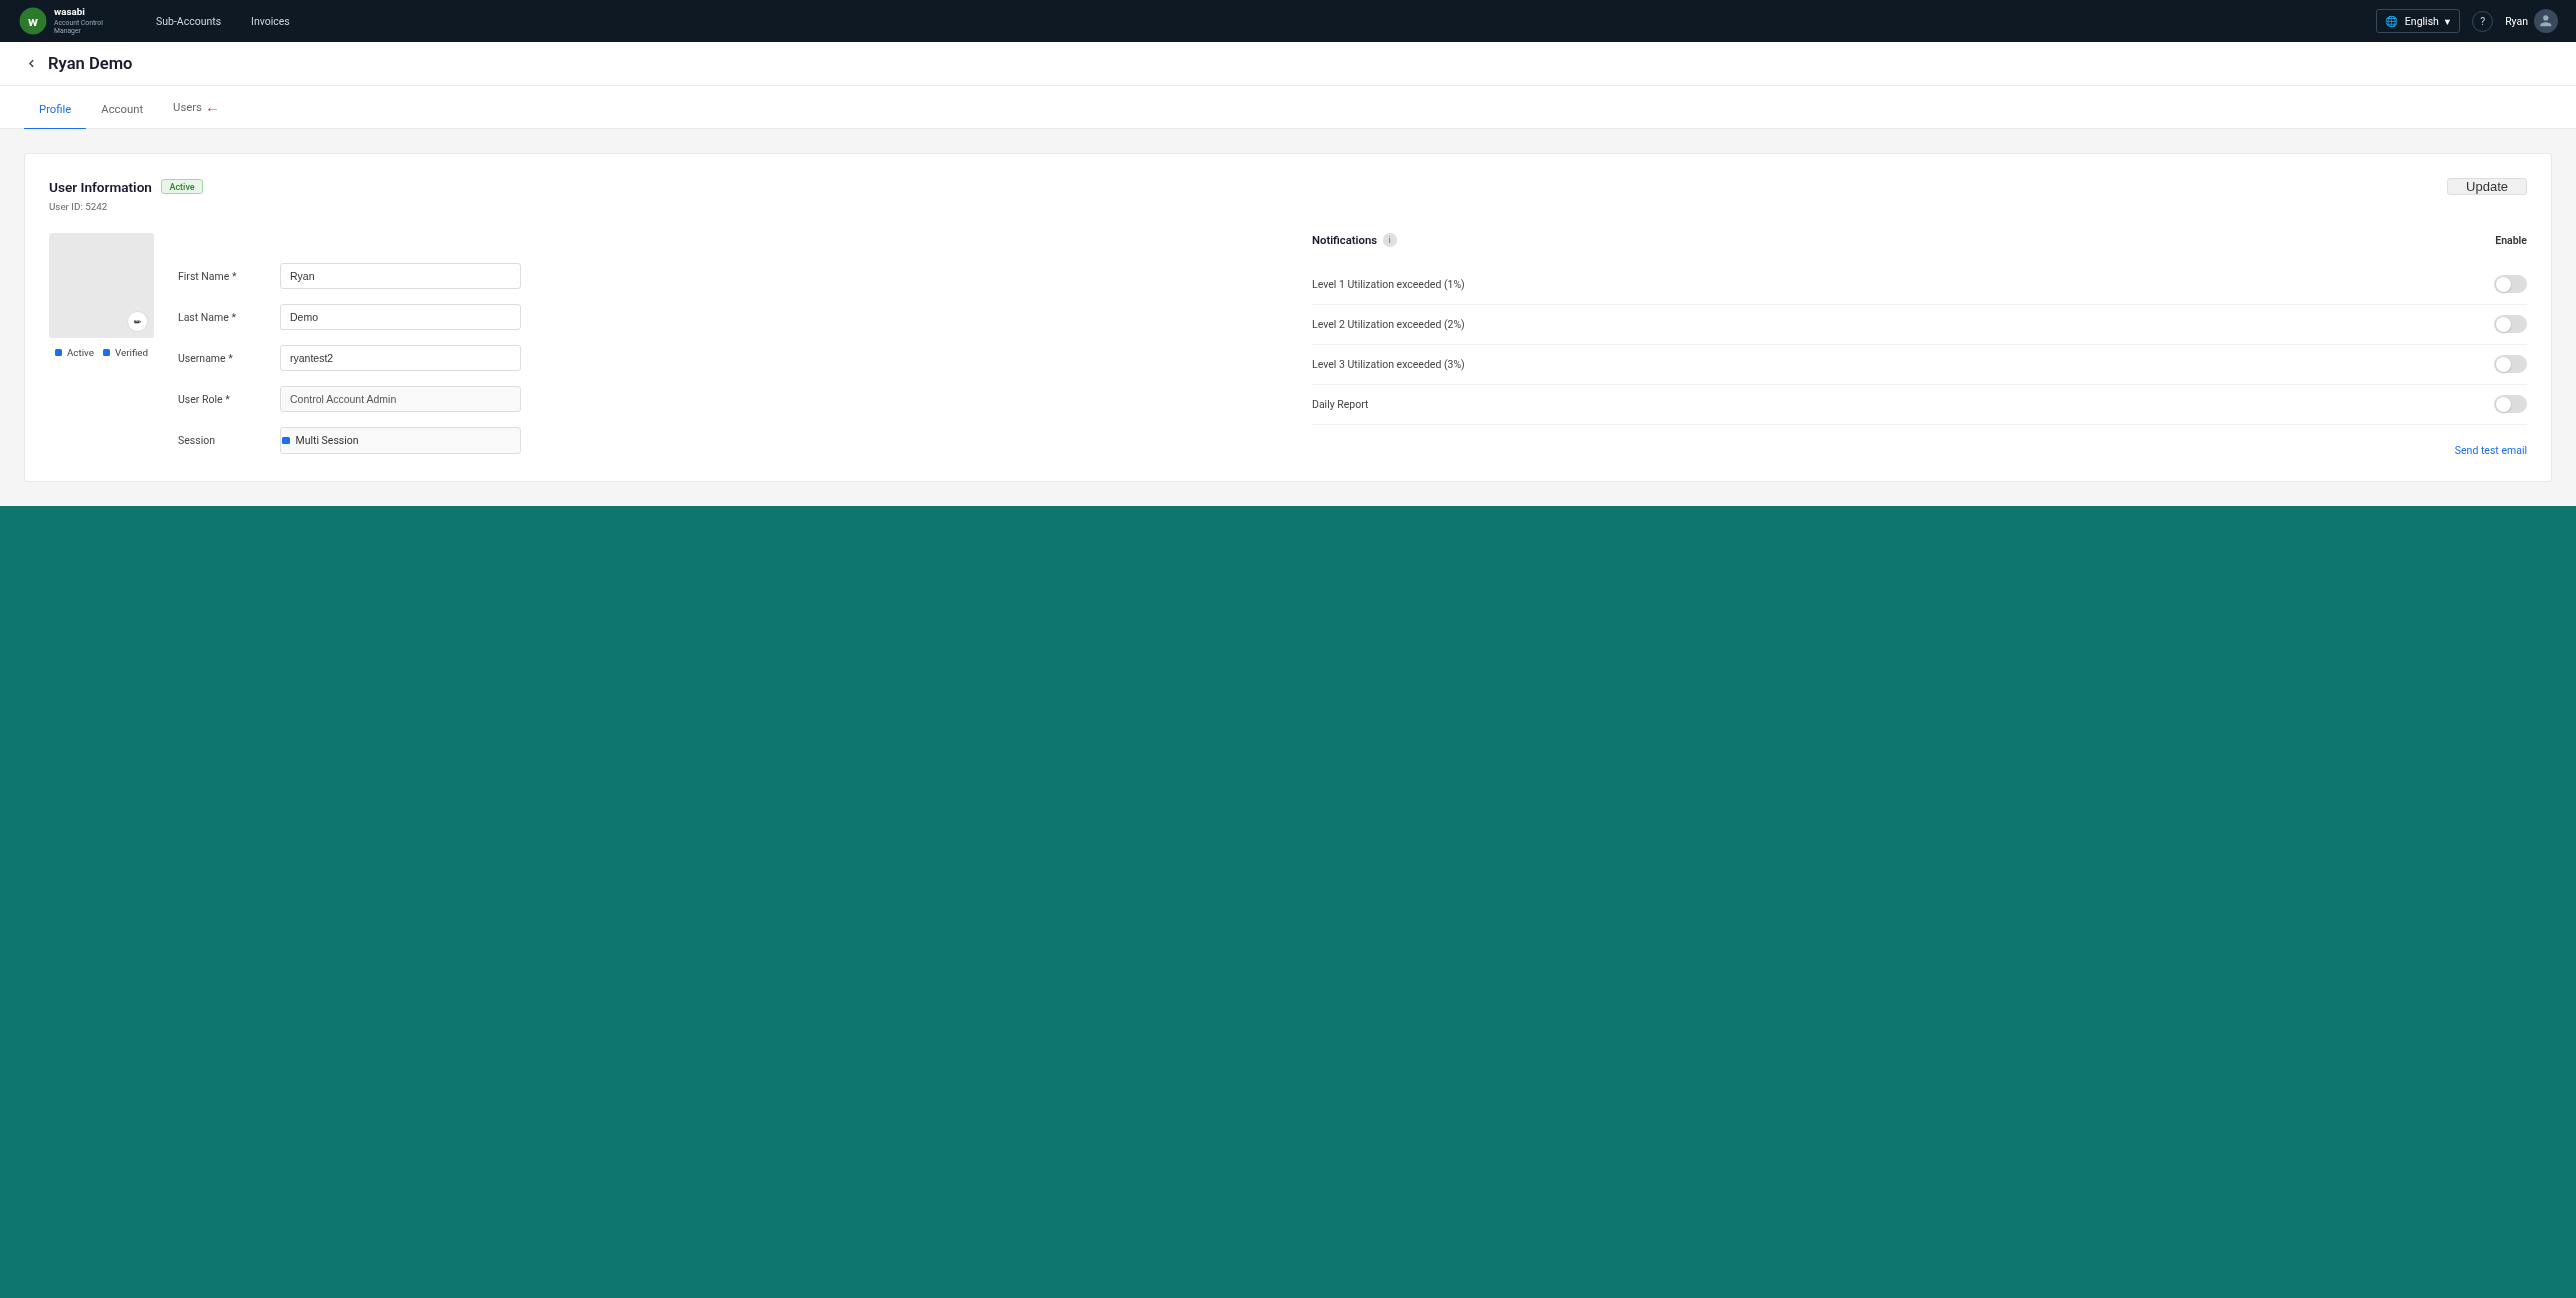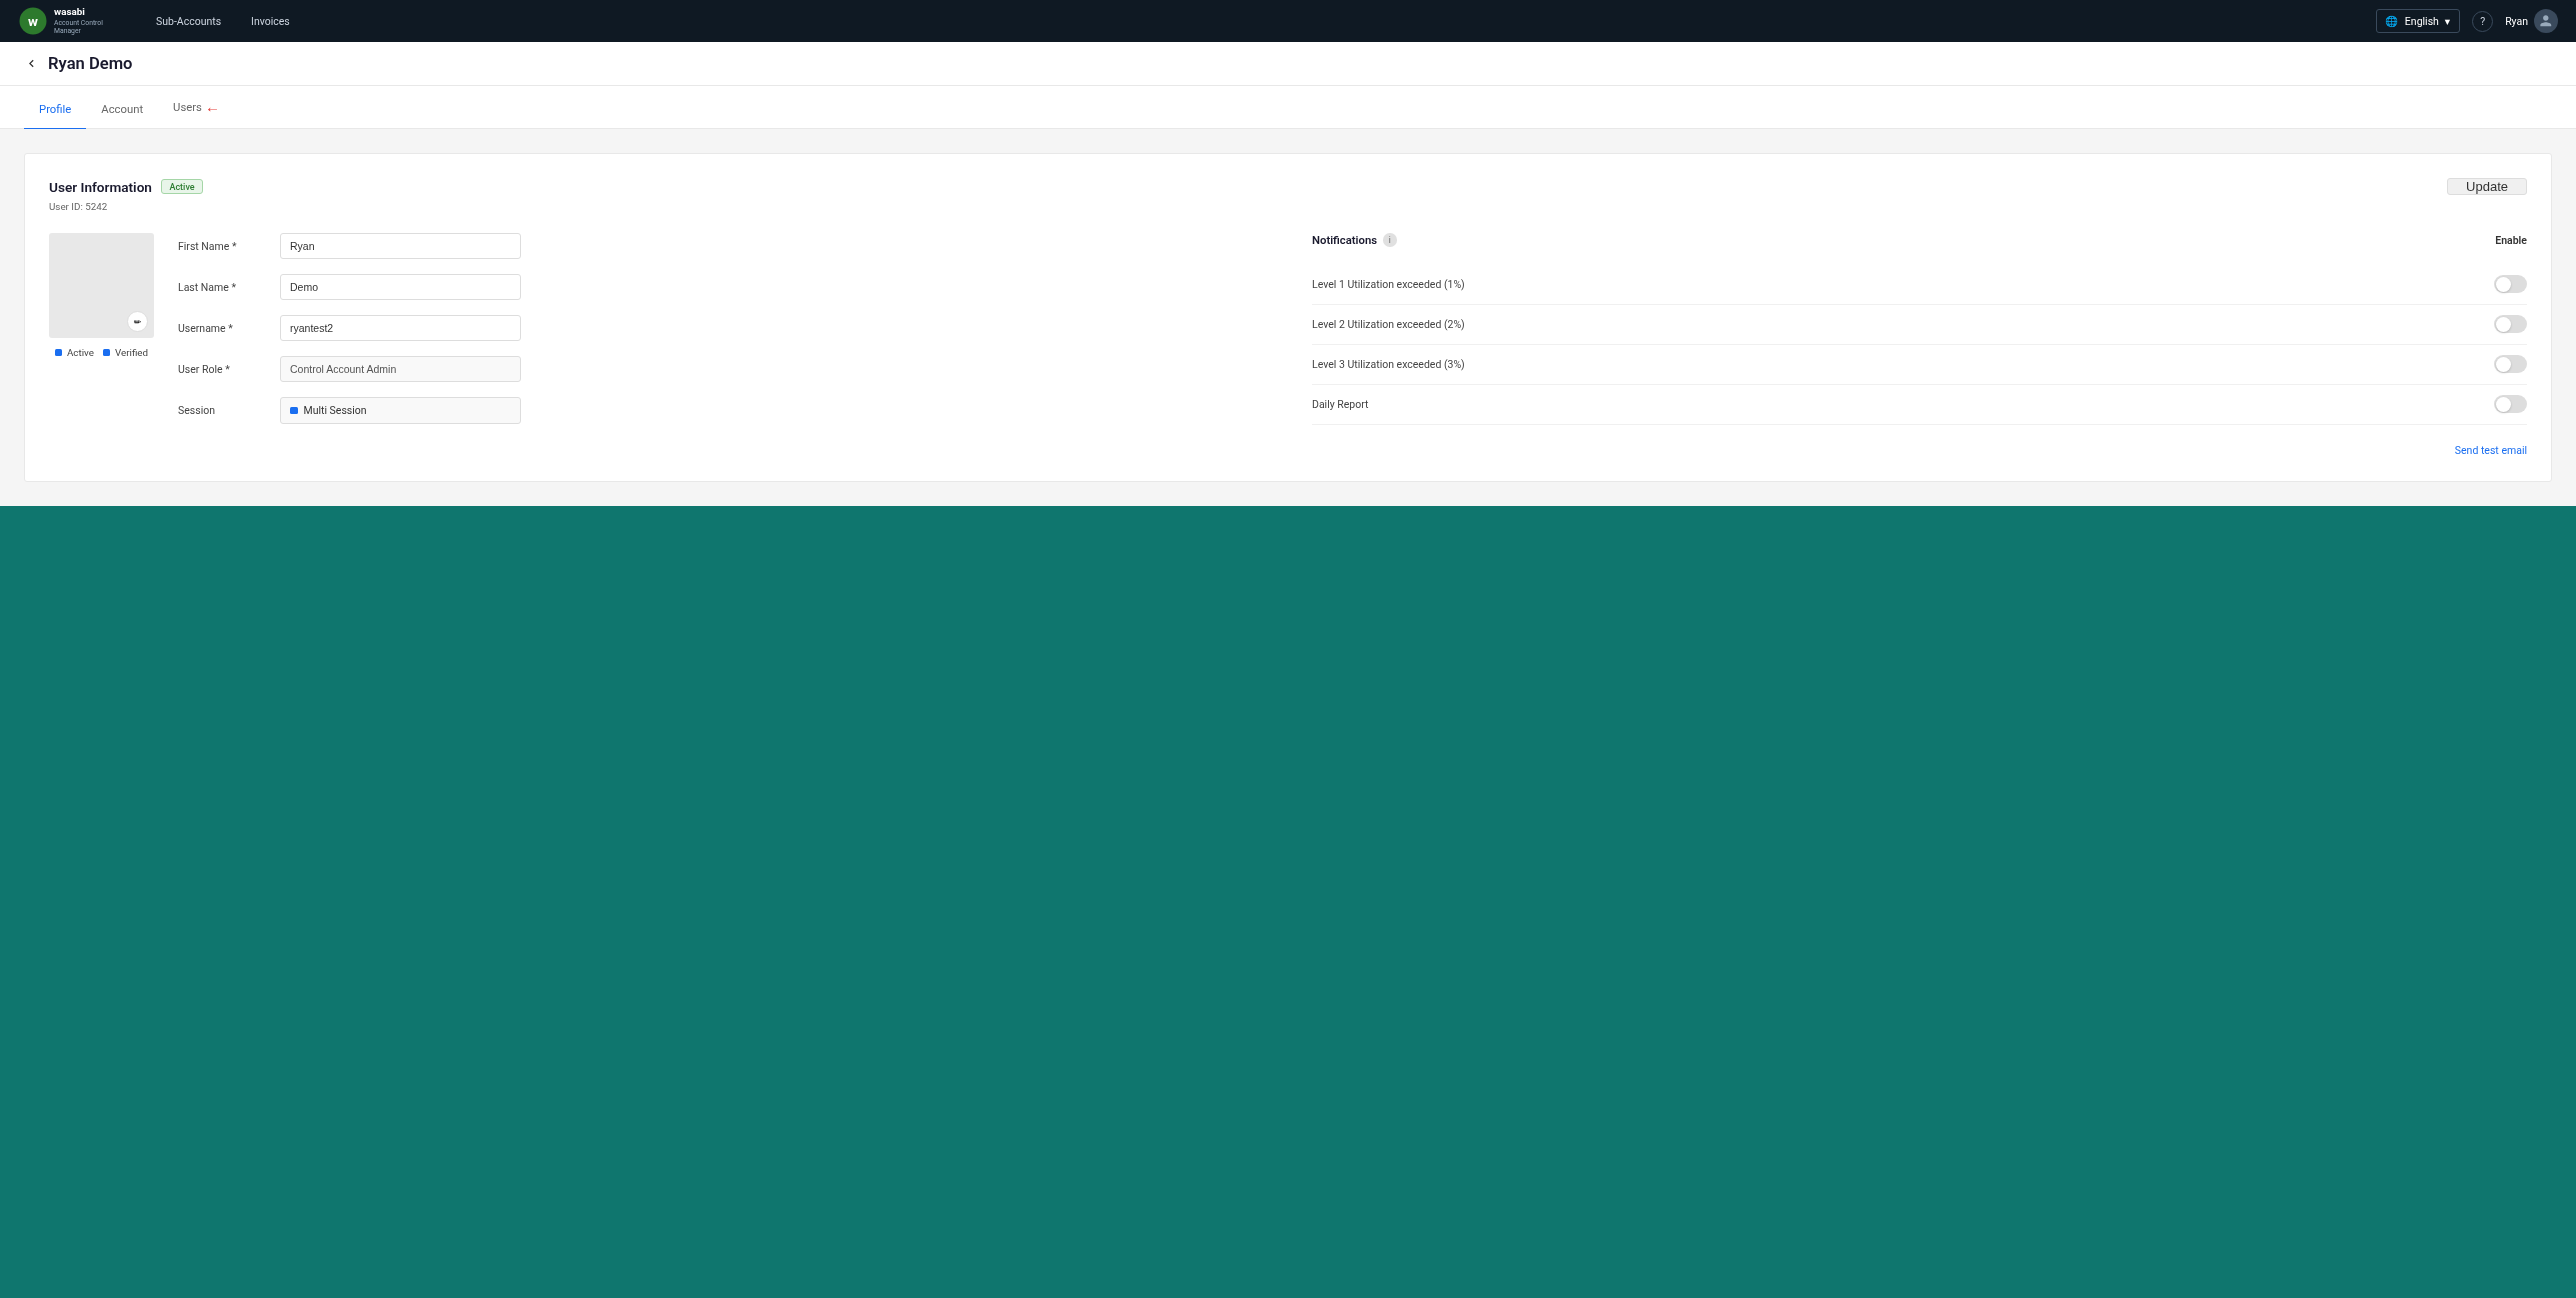--- a/index.html
+++ b/index.html
@@ -257,20 +257,21 @@
       height: 7.5px;
       background: #1a6ef0;
       border-radius: 1.5px;
     }
 
     .form-fields {
       flex: 1;
       display: flex;
       flex-direction: column;
       gap: 15px;
+      margin-top: 30px;
     }
     .form-group {
       display: flex;
       align-items: center;
       gap: 12px;
     }
     .form-label {
       font-size: 10.5px;
       color: #444;
       width: 90px;
@@ -292,21 +293,21 @@
     }
 
     .session-field {
       display: flex;
       align-items: center;
       gap: 6px;
       flex: 1;
       max-width: 241px;
       border: 0.8px solid #ddd;
       border-radius: 3px;
-      padding: 6px 9px;
+      padding: 6px 1px;
       font-size: 10.5px;
       color: #333;
       background: #f9f9f9;
     }
     .session-dot {
       width: 7.5px;
       height: 7.5px;
       background: #1a6ef0;
       border-radius: 1.5px;
       flex-shrink: 0;

